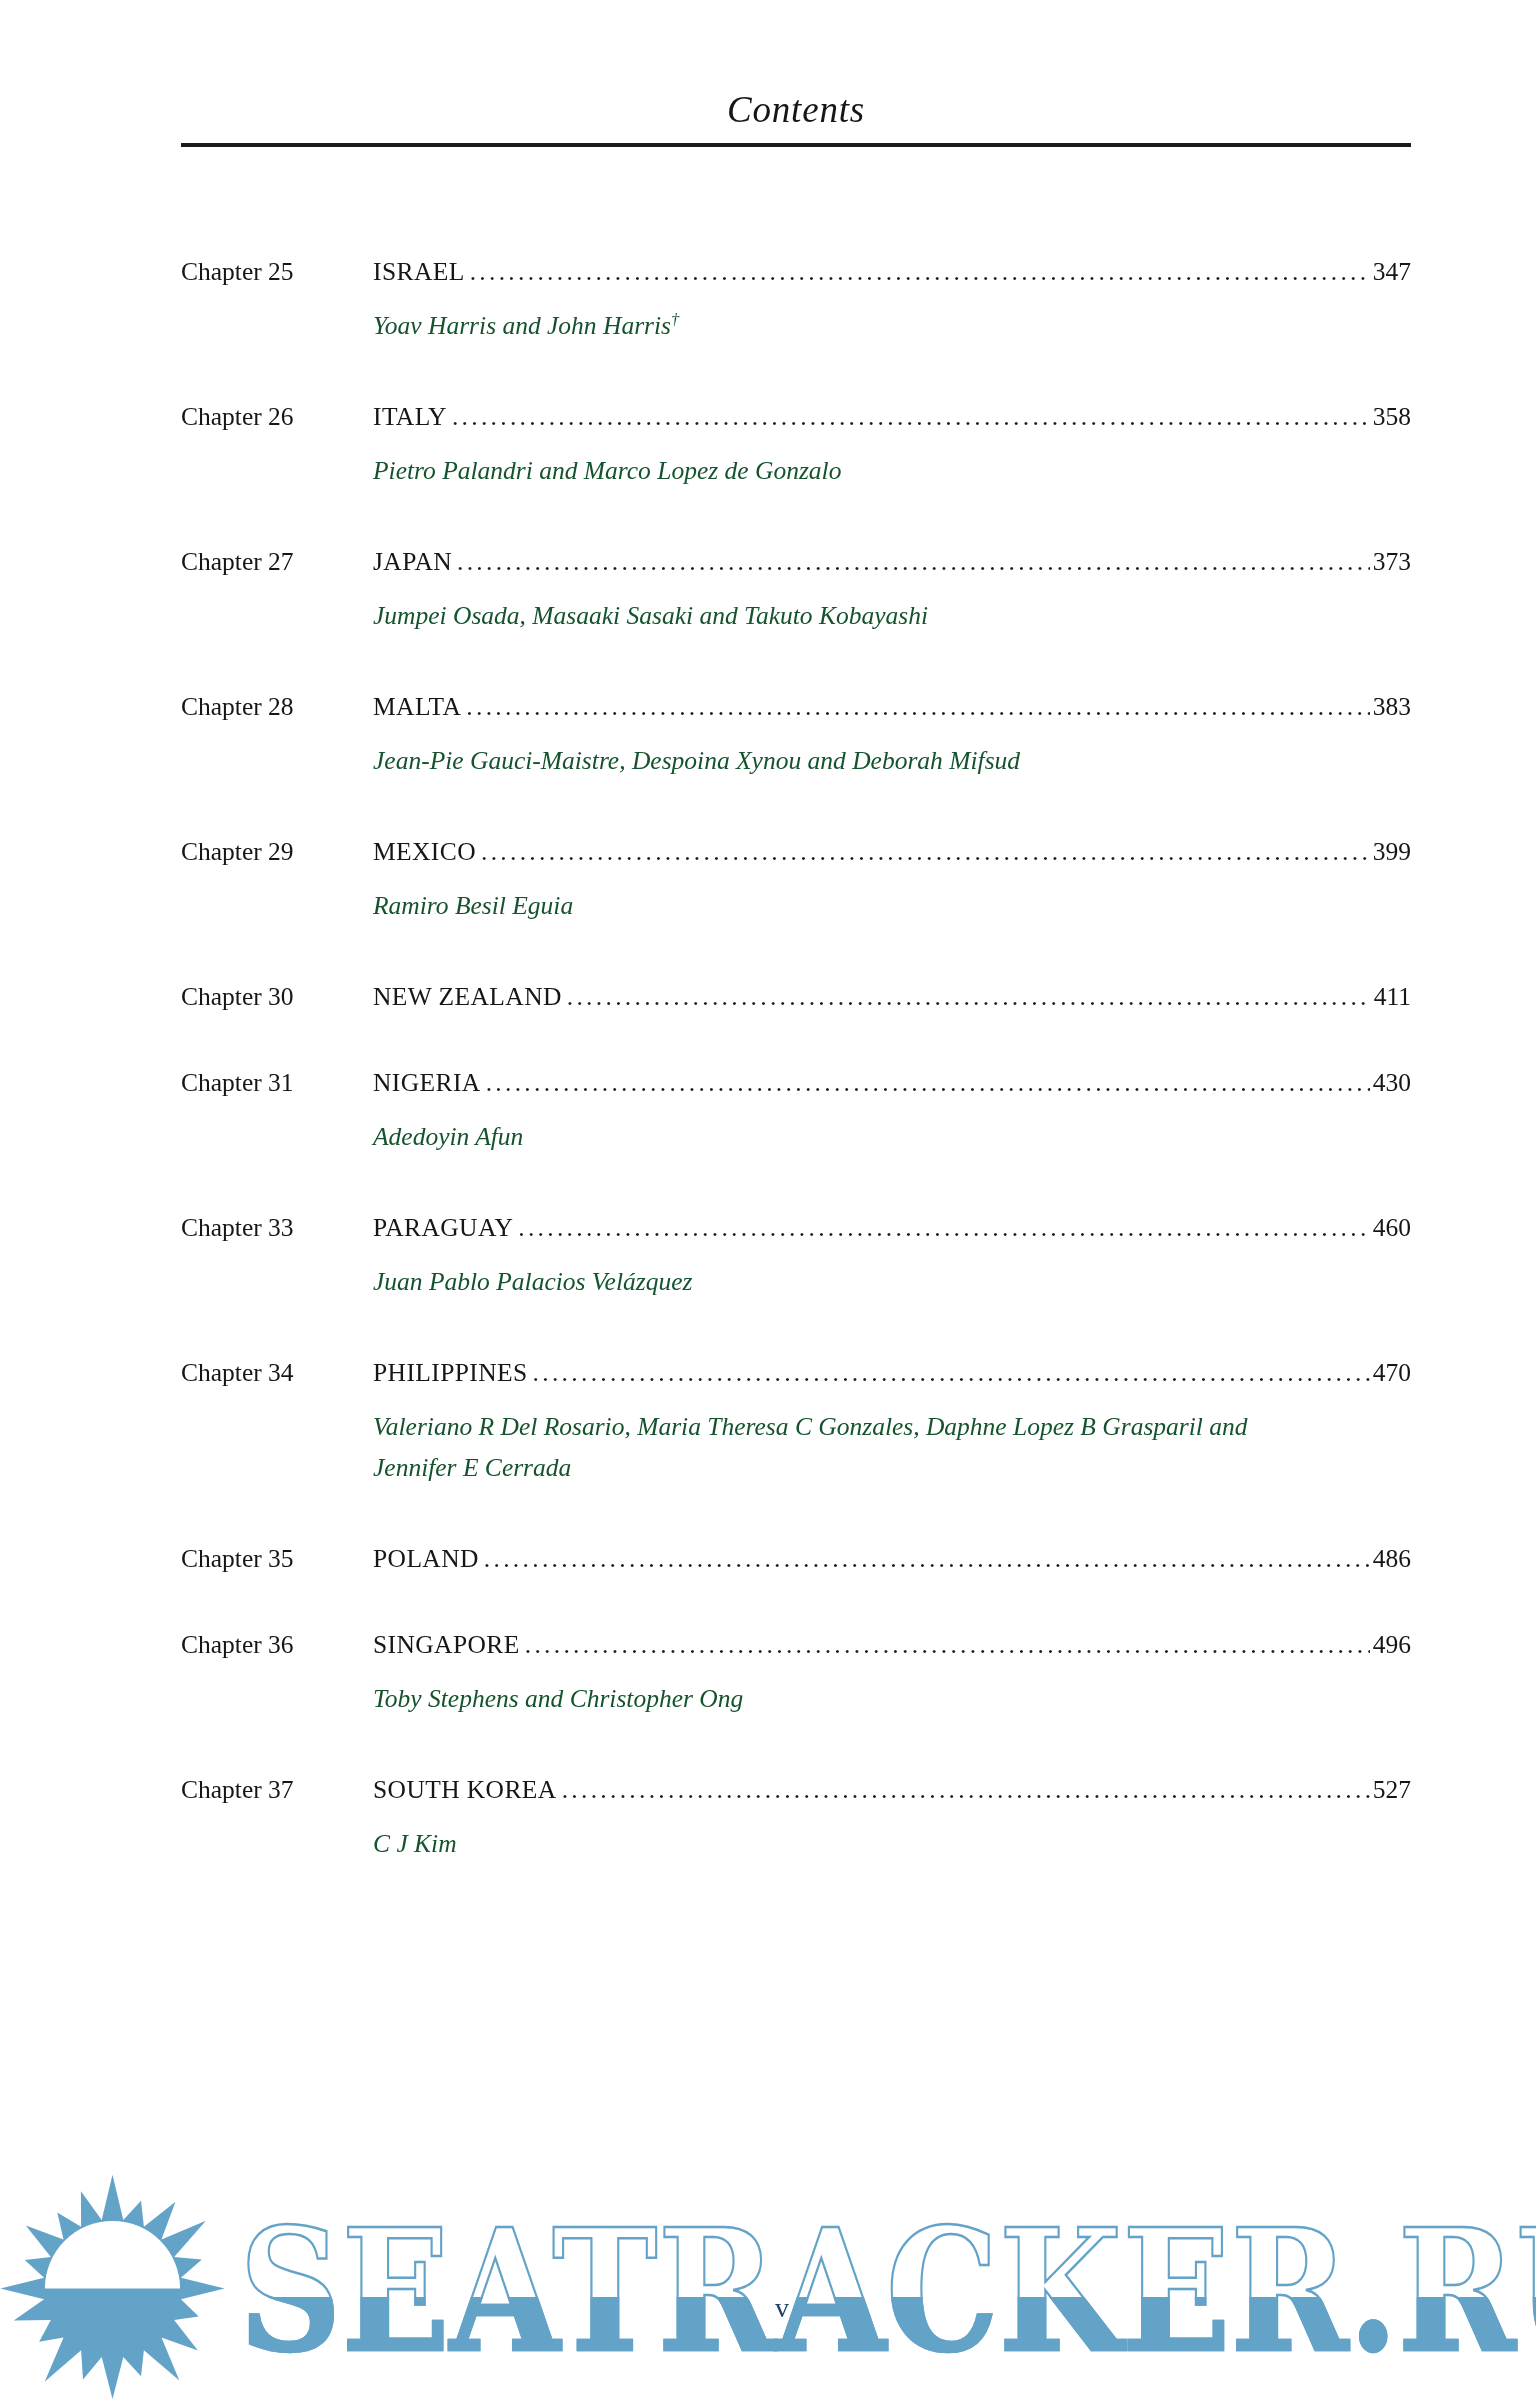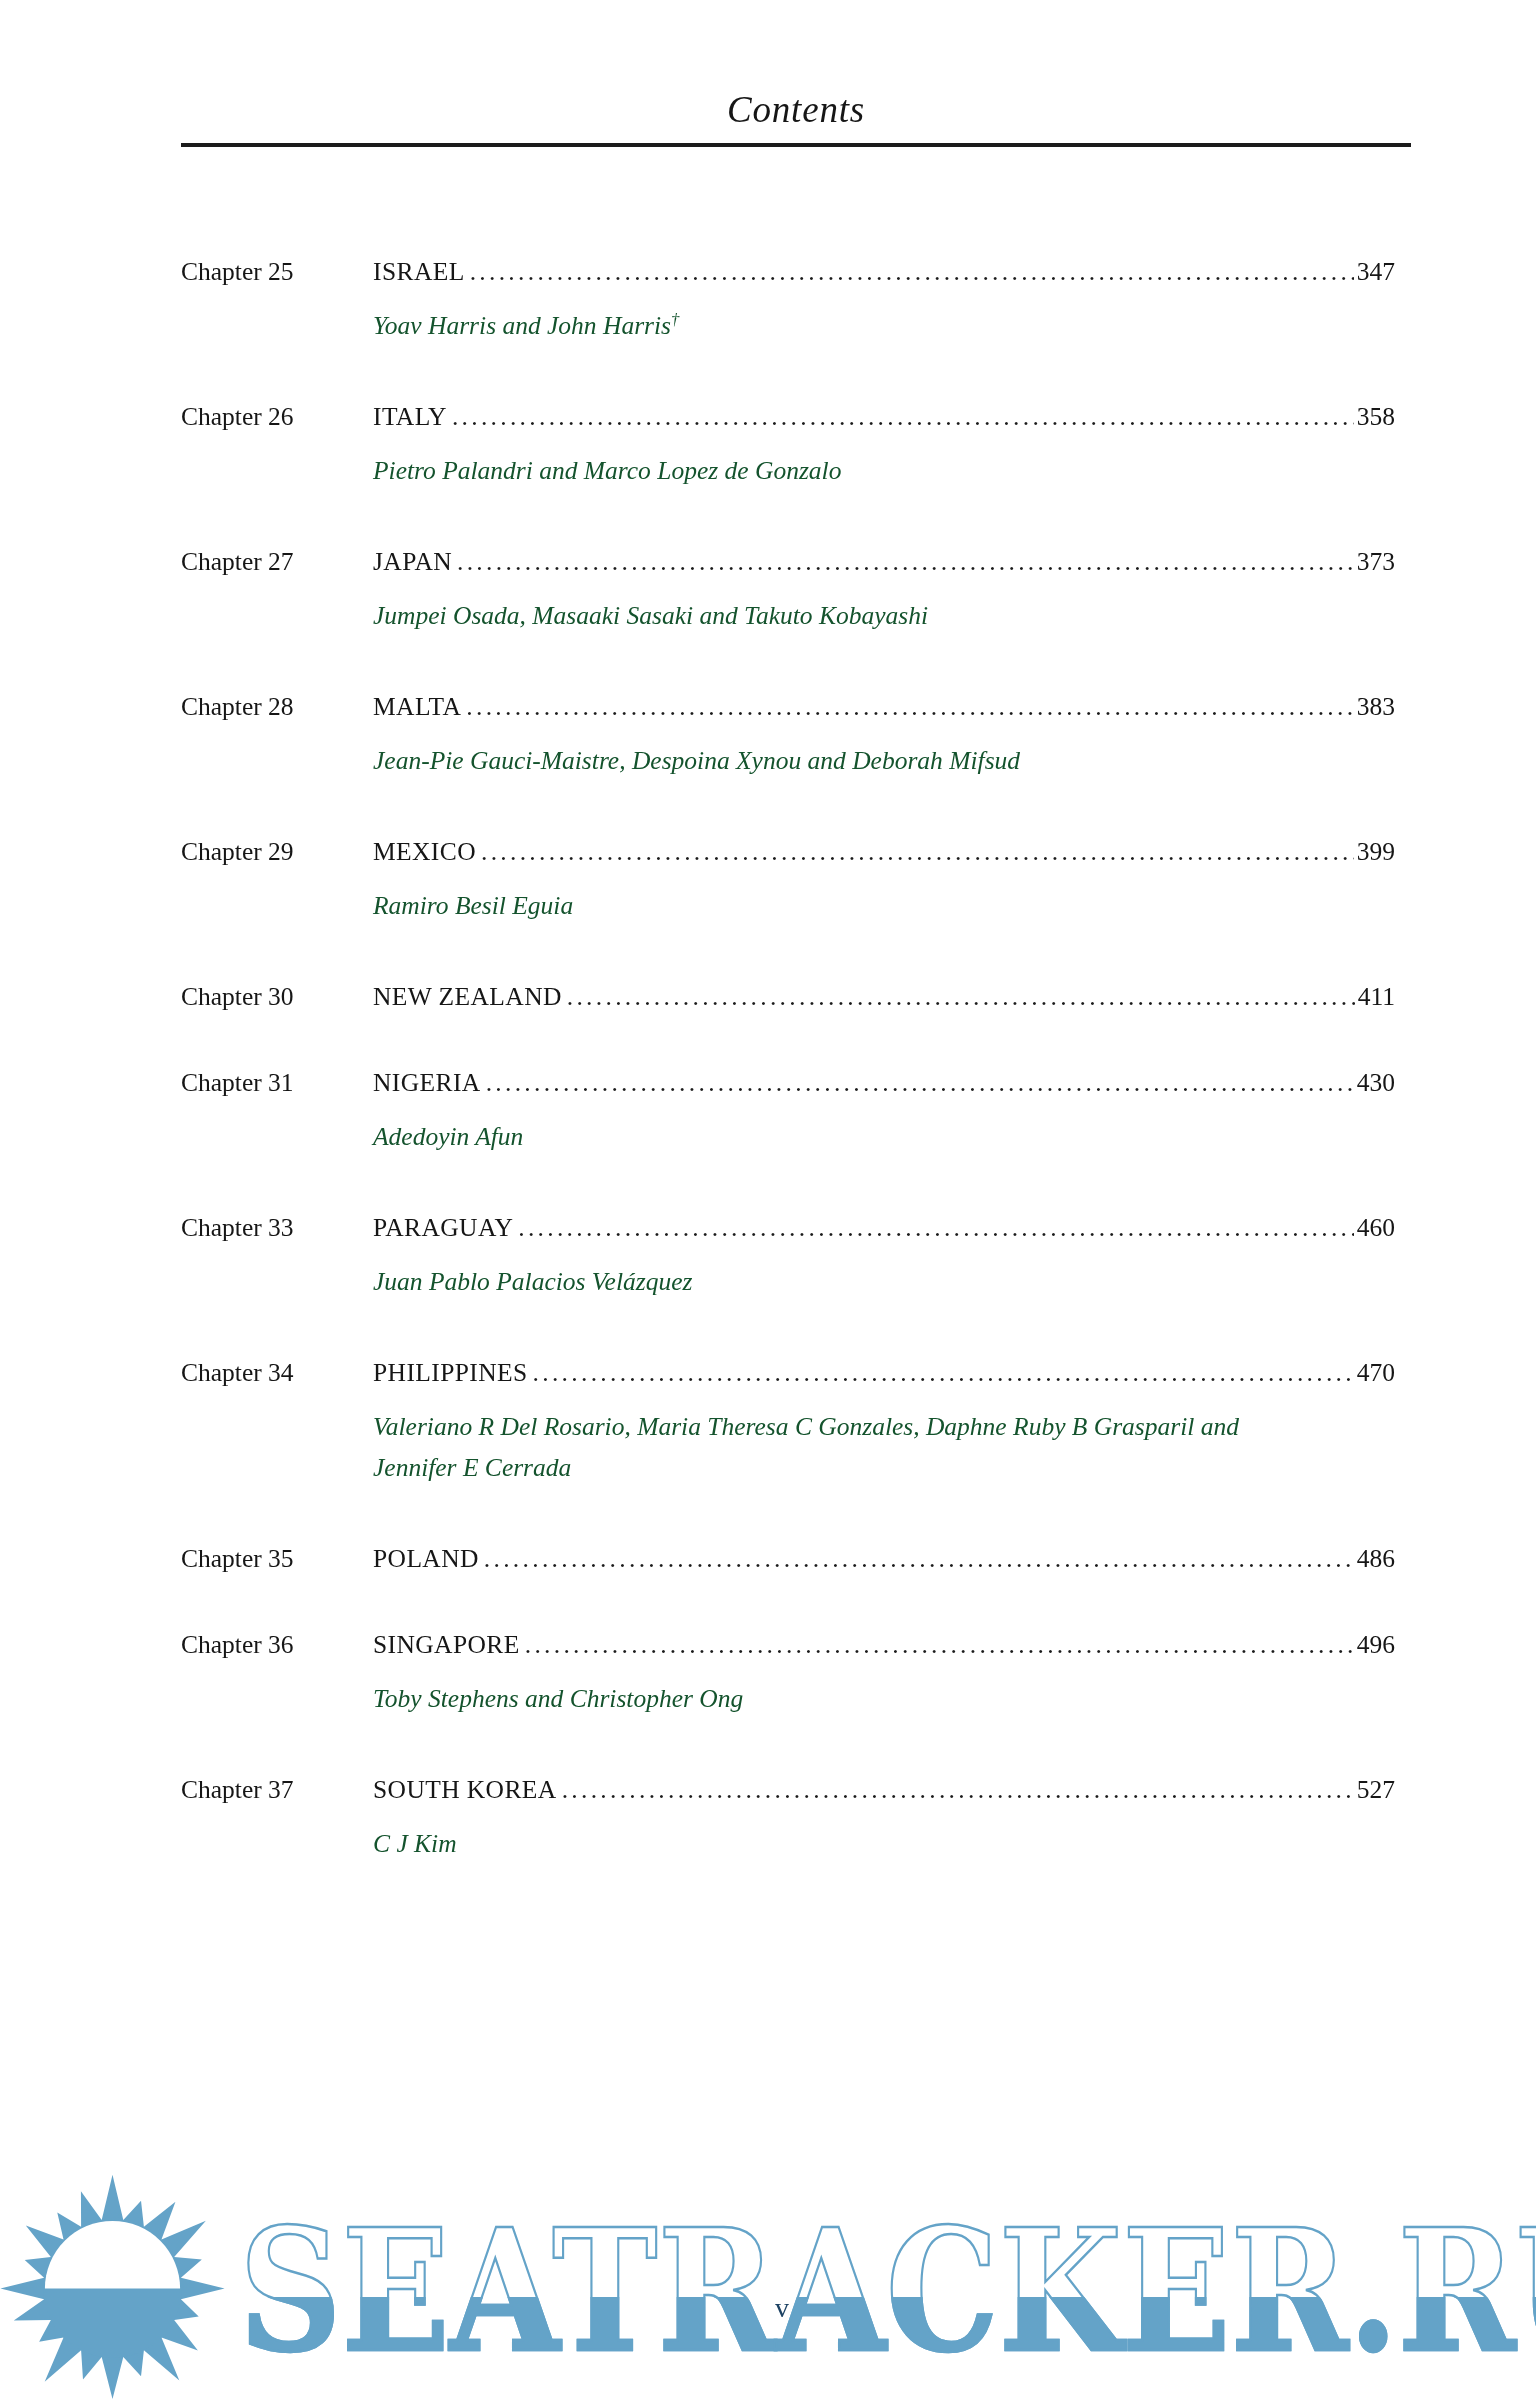--- a/index.html
+++ b/index.html
@@ -24,21 +24,21 @@
   }
   .header-rule {
     position:absolute; left:181px; top:143px;
     width:1230px; height:4.1px; background:#1b1b1b;
   }
 
   
   .toc {
     position:absolute; left:181px; top:257px; width:1230px;
   }
-  .toc-entry { margin:0 16px 56px 0; }
+  .toc-entry { margin:0 0 56px 0; }
   .toc-row {
     display:flex; align-items:baseline;
     font-size:25.5px; line-height:30px; white-space:nowrap;
   }
   .toc-chapter { flex:none; width:192px; }
   .toc-title { flex:none; letter-spacing:0.4px; }
   .toc-leader {
     flex:1 1 auto; overflow:hidden; white-space:nowrap;
     margin:0 2.5px 0 5px; min-width:0;
   }
@@ -169,21 +169,21 @@
         <div class="toc-authors"><span>Juan Pablo Palacios Velázquez</span><sup></sup></div>
       </div>
 
       <div class="toc-entry">
         <div class="toc-row">
           <span class="toc-chapter">Chapter 34</span>
           <span class="toc-title">PHILIPPINES</span>
           <span class="toc-leader"></span>
           <span class="toc-page">470</span>
         </div>
-        <div class="toc-authors"><span>Valeriano R Del Rosario, Maria Theresa C Gonzales, Daphne Ruby B Grasparil and Jennifer E Cerrada</span><sup></sup></div>
+        <div class="toc-authors"><span>Valeriano R Del Rosario, Maria Theresa C Gonzales, Daphne Lopez B Grasparil and Jennifer E Cerrada</span><sup></sup></div>
       </div>
 
       <div class="toc-entry">
         <div class="toc-row">
           <span class="toc-chapter">Chapter 35</span>
           <span class="toc-title">POLAND</span>
           <span class="toc-leader"></span>
           <span class="toc-page">486</span>
         </div>
       </div>

